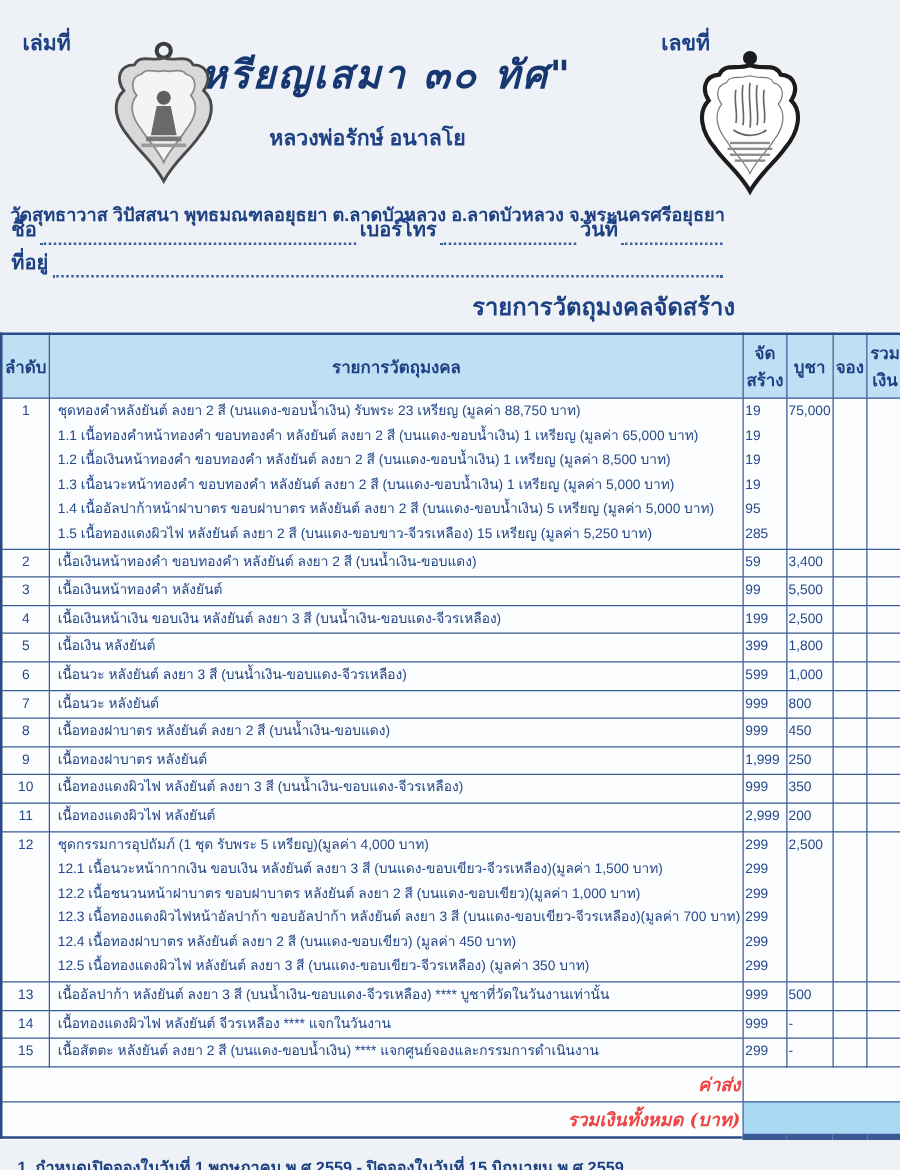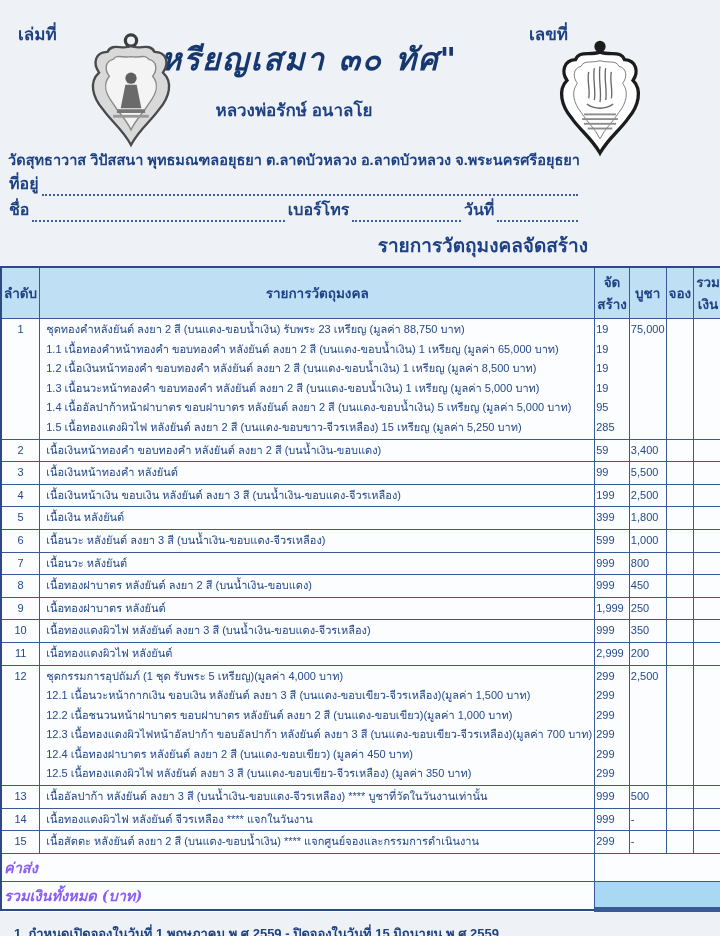--- a/index.html
+++ b/index.html
@@ -20,21 +20,21 @@
   .form-type{position:absolute;top:6px;left:0;right:0;text-align:center;
     font-size:20px;font-weight:bold;}
   .title{position:absolute;top:34px;left:0;right:0;text-align:center;
     font-family:"DejaVu Serif","Liberation Serif",serif;
     font-style:italic;font-weight:bold;font-size:31px;letter-spacing:2px;
     color:#16376f;}
   .subtitle{position:absolute;top:96px;left:0;right:0;text-align:center;
     font-size:17px;font-weight:bold;}
   .occasion{position:absolute;top:122px;left:0;right:0;text-align:center;
     font-size:17px;font-weight:bold;}
-  .temple{position:absolute;top:148px;left:0;right:0;text-align:center;
+  .temple{position:absolute;top:160px;left:0;right:0;text-align:center;
     font-size:14.5px;font-weight:bold;}
   .amulet{position:absolute;}
   .amulet.left{left:84px;top:28px;width:94px;height:138px;}
   .amulet.right{left:552px;top:38px;width:96px;height:132px;}
 
   
   .form-lines{padding:4px 8px 0 8px;}
   .fline{display:flex;align-items:flex-end;height:26px;font-size:16px;font-weight:bold;}
   .flabel{white-space:nowrap;padding:0 1px;}
   .dots{border-bottom:2px dotted #3d5f9e;height:18px;margin:0 2px;}
@@ -52,22 +52,22 @@
   table.items th,table.items td{border:1px solid #3a5a96;}
   thead th{background:#bfe0f4;font-size:13.5px;font-weight:bold;padding:3px 2px;color:#1d4183;}
   td{font-size:11px;color:#25498a;}
   .ln{line-height:19.6px;white-space:nowrap;height:19.6px;}
   .c-no{text-align:center;vertical-align:top;padding-top:1px;}
   .c-no .ln{font-size:11px;}
   .c-desc{padding:1px 2px 1px 6px;overflow:hidden;vertical-align:top;}
   .c-made,.c-bucha{text-align:left;vertical-align:top;padding-top:1px;}
   .c-jong,.c-total{vertical-align:top;}
   tr.foot td{height:22px;}
-  .foot-label{text-align:left;font-style:italic;font-weight:bold;font-size:14.5px;
-    font-family:"DejaVu Serif","Liberation Serif",serif;padding:2px;color:#8b5cf6;}
+  .foot-label{text-align:right;font-style:italic;font-weight:bold;font-size:14.5px;
+    font-family:"DejaVu Serif","Liberation Serif",serif;padding:2px;color:#ef4444;}
   .total-cell{background:#a9d9f2;border-bottom:5px solid #3a5a96 !important;}
 
   
   .notes{margin:12px 0 0 14px;}
   .note-line{font-size:13px;font-weight:bold;line-height:20px;}
 </style>
 </head>
 <body>
 
 <div class="page">
@@ -102,30 +102,30 @@
       <path d="M36,70 C44,76 56,76 64,70" fill="none" stroke="#666" stroke-width="1.4"></path>
       <rect x="33" y="80" width="34" height="2" fill="#8c8c8c"></rect>
       <rect x="31" y="85" width="38" height="2" fill="#8c8c8c"></rect>
       <rect x="33" y="90" width="34" height="2" fill="#8c8c8c"></rect>
       <rect x="37" y="95" width="26" height="2" fill="#8c8c8c"></rect>
     </svg>
   </div>
 
   <div class="form-lines">
     <div class="fline">
-      <span class="flabel">ที่อยู่</span>
-      <span class="dots addr"></span>
-    </div>
-    <div class="fline">
       <span class="flabel">ชื่อ</span>
       <span class="dots name"></span>
       <span class="flabel">เบอร์โทร</span>
       <span class="dots phone"></span>
       <span class="flabel">วันที่</span>
       <span class="dots date"></span>
+    </div>
+    <div class="fline">
+      <span class="flabel">ที่อยู่</span>
+      <span class="dots addr"></span>
     </div>
   </div>
 
   <div class="section-title">รายการวัตถุมงคลจัดสร้าง</div>
 
   <table class="items">
     <colgroup>
       <col style="width:46px">
         <col>
         <col style="width:62px">

